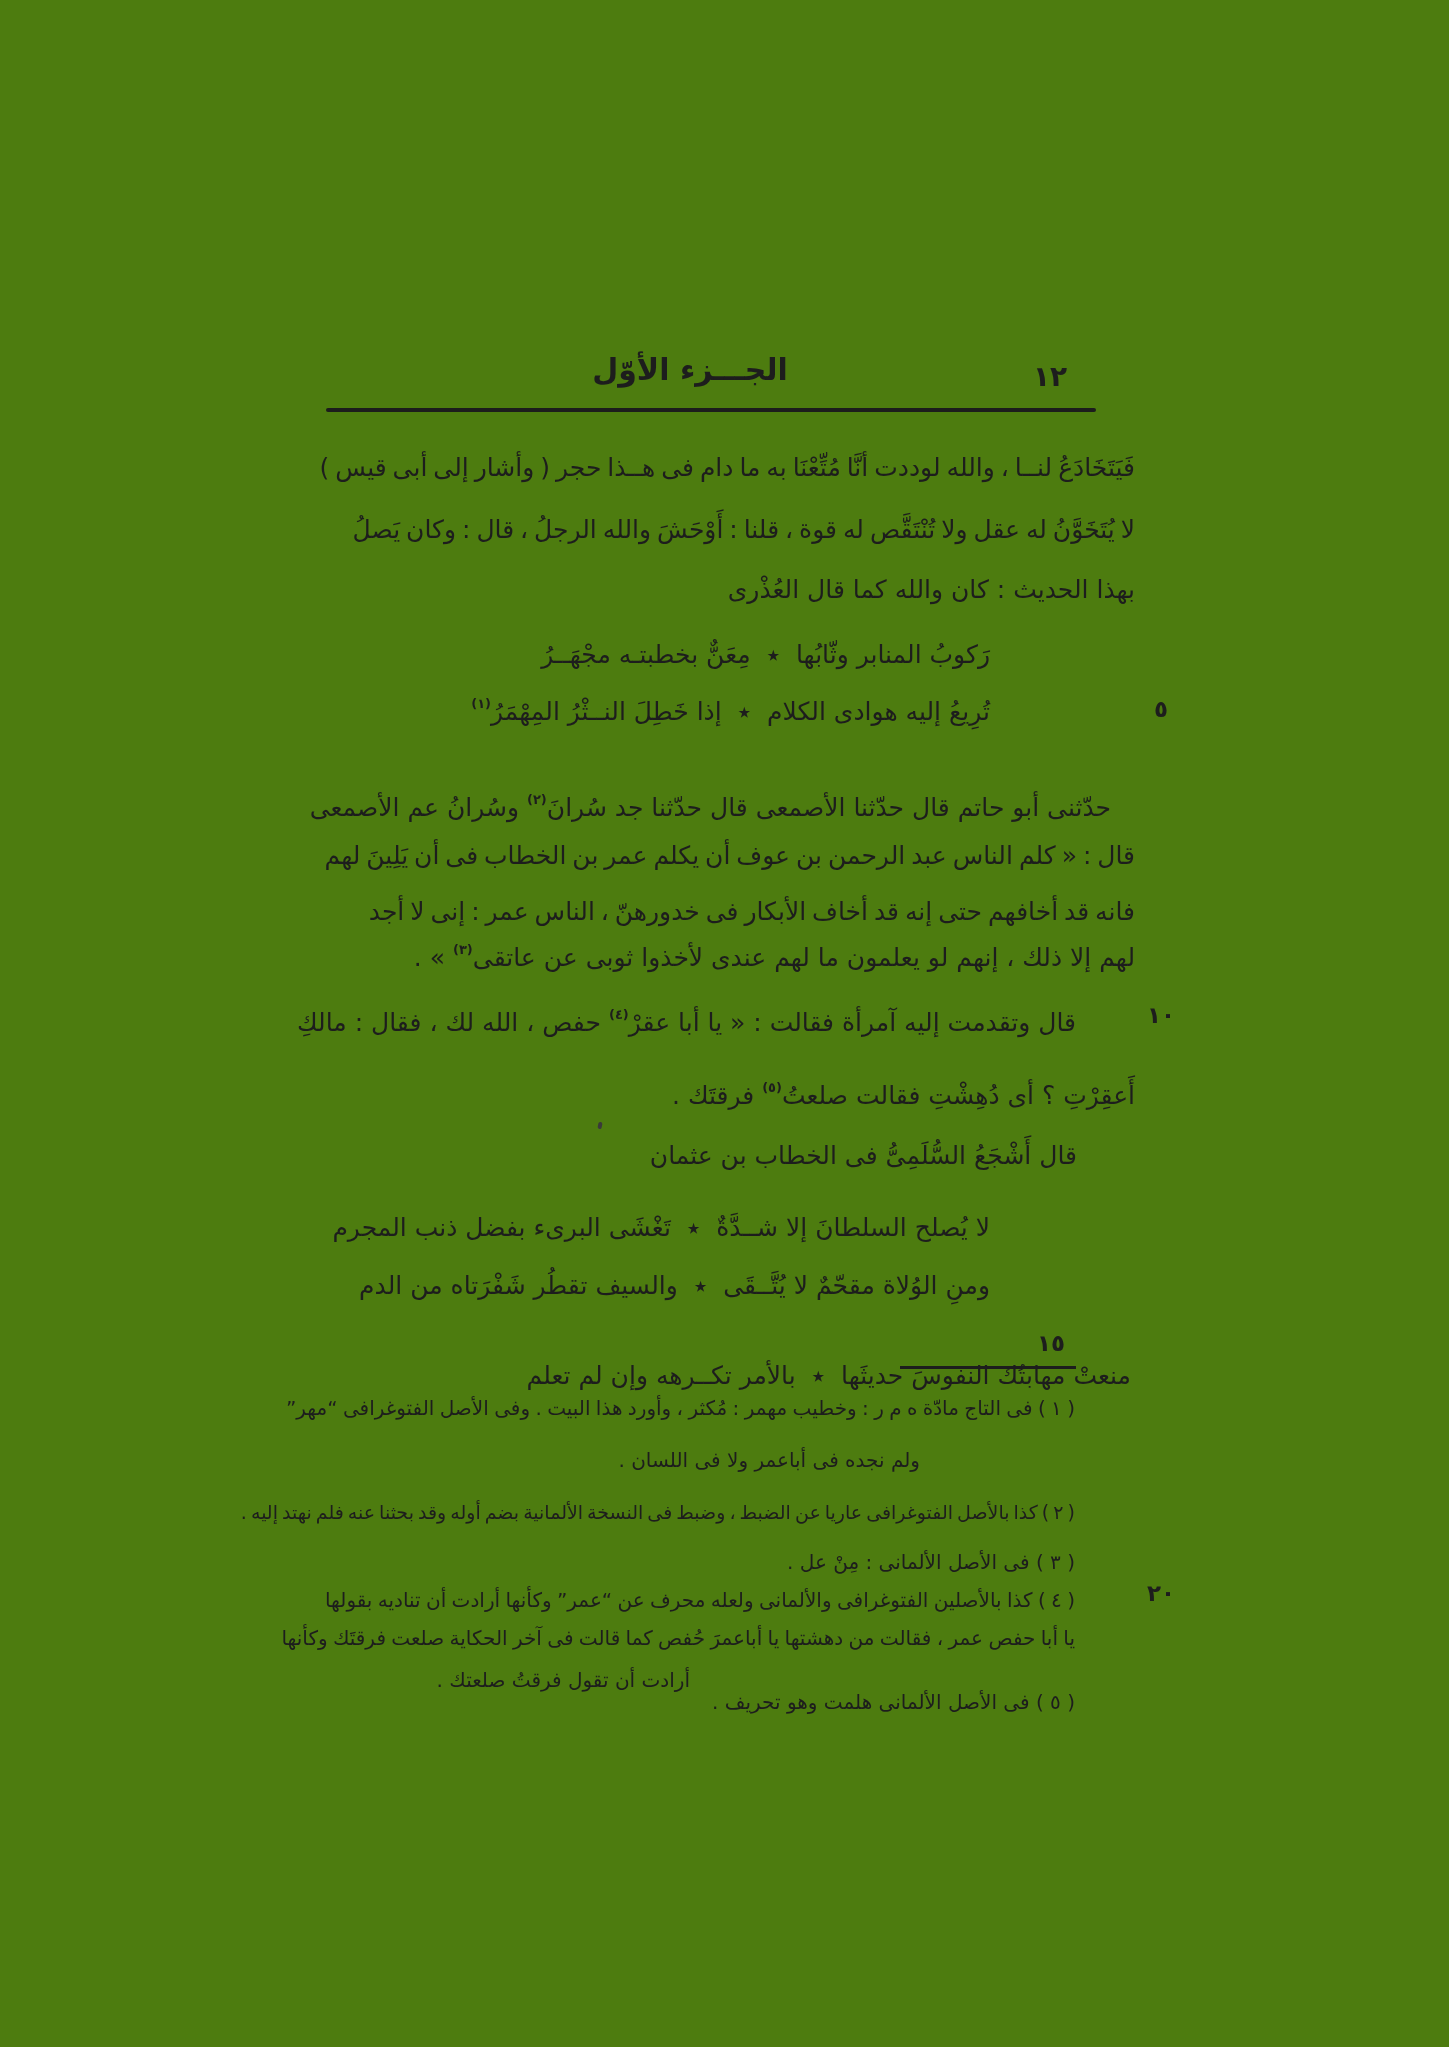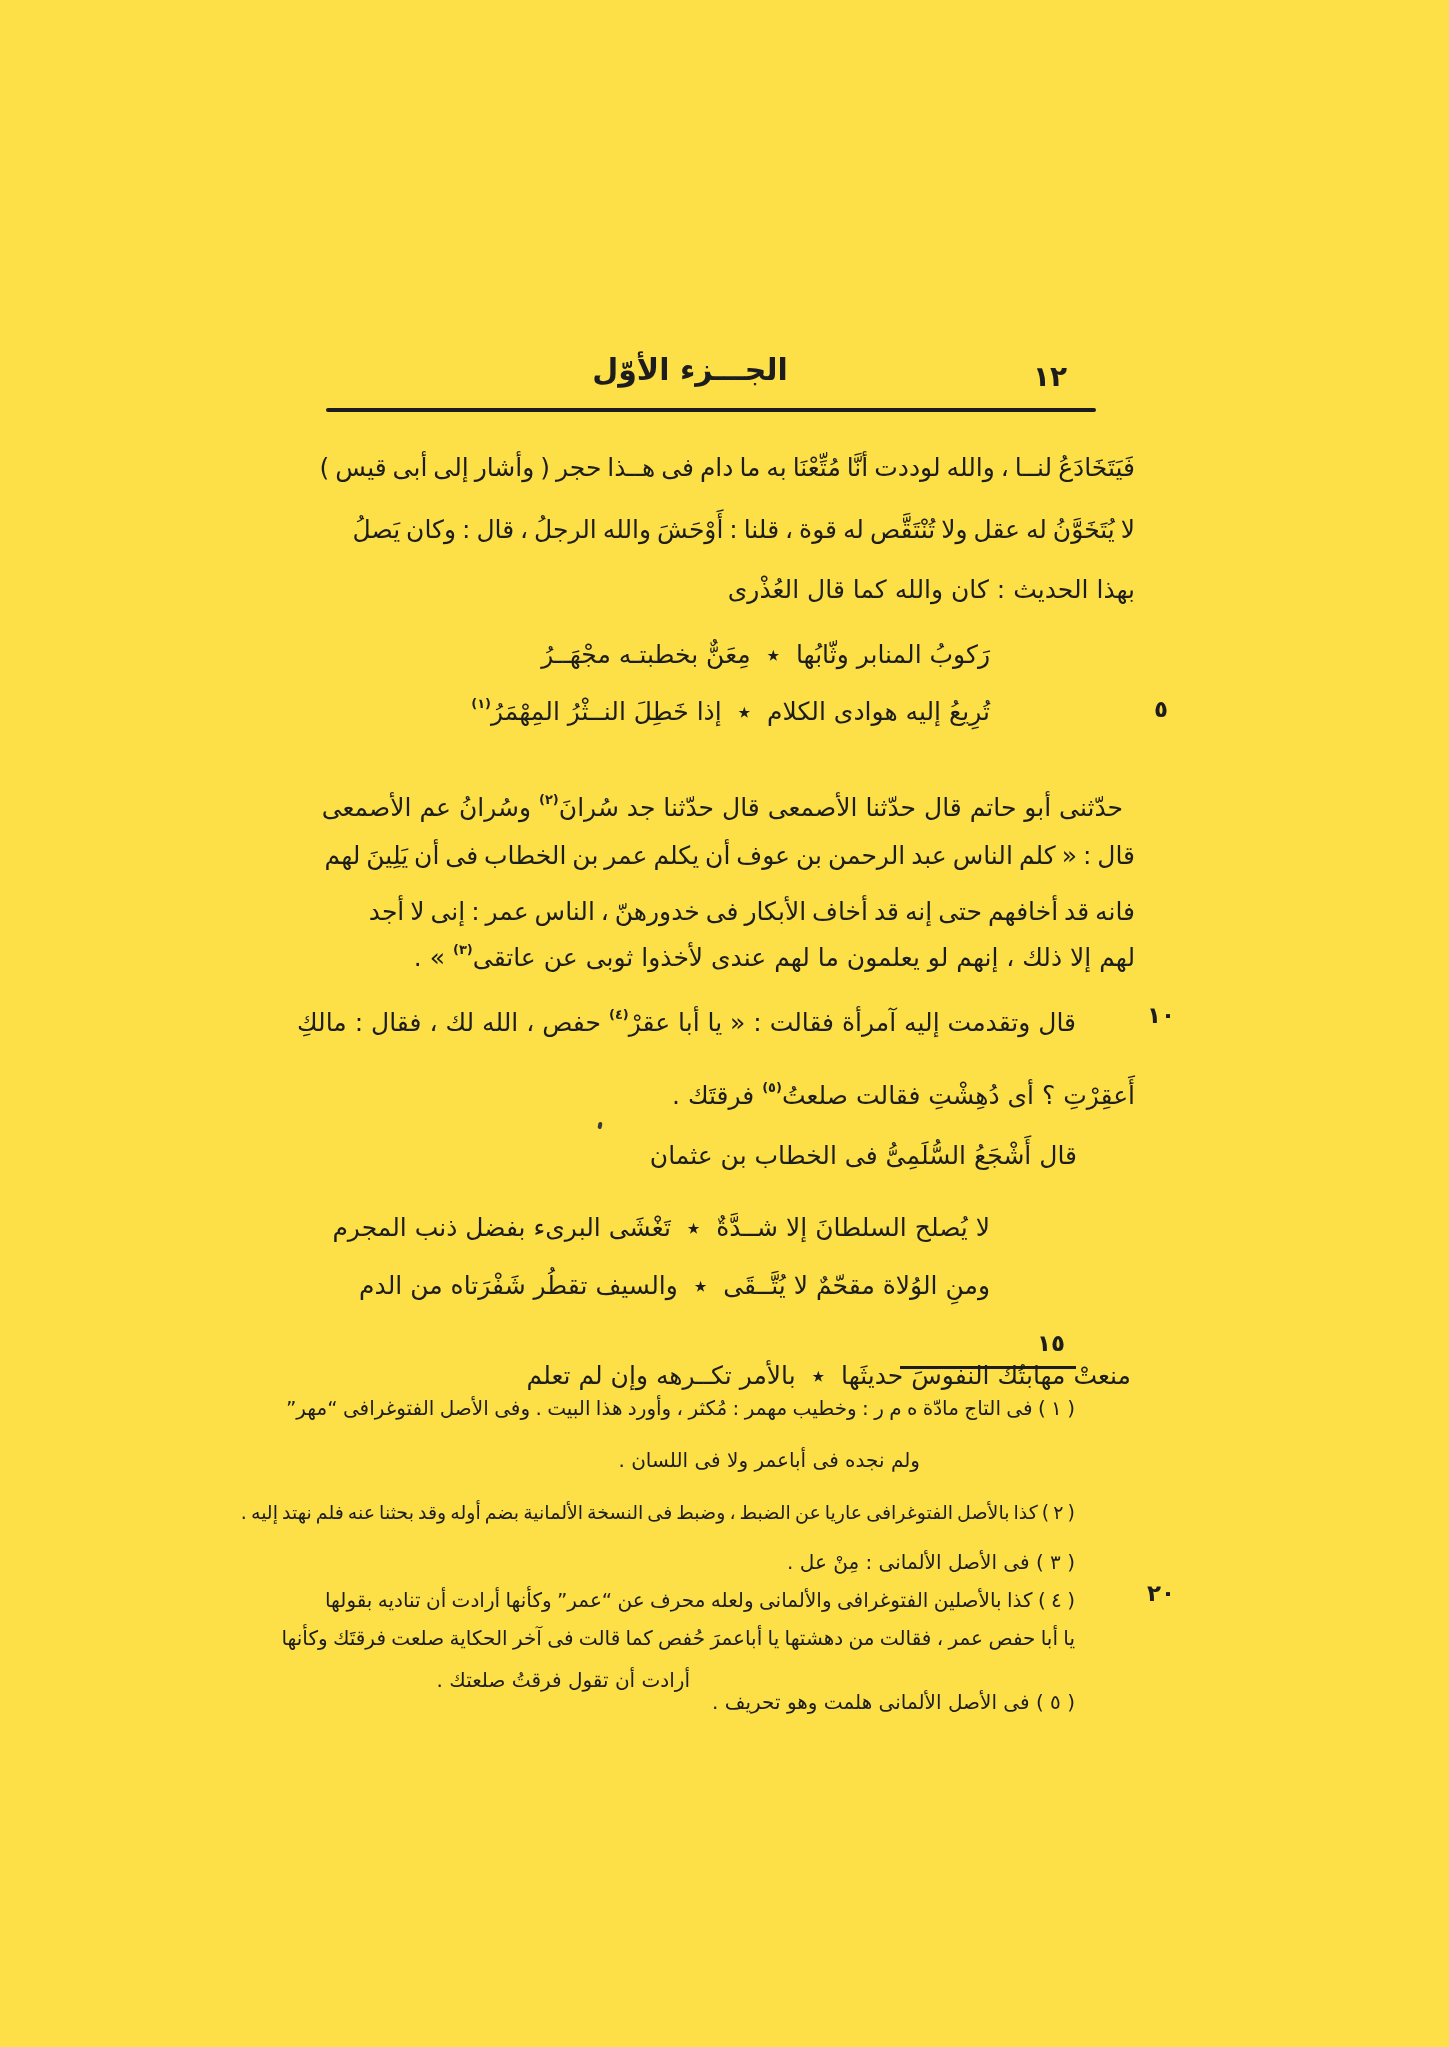--- a/index.html
+++ b/index.html
@@ -1,21 +1,21 @@
 <!DOCTYPE html>
 <html lang="ar" dir="rtl"><head>
 <meta charset="utf-8">
 <style>
   html,body{margin:0;padding:0;}
   body{background:#e8e8e6;}
   .page{
     position:relative;
     width:1449px;height:2047px;
     margin:0 auto;
-    background:#fde047;
+    background:#4d7c0f;
     color:#1d1d1d;
     font-family:"DejaVu Sans", sans-serif;
     direction:rtl;
     overflow:hidden;
   }
   
   .hdr-title{
     position:absolute;top:352px;left:560px;width:260px;
     text-align:center;font-size:30px;font-weight:bold;
     white-space:nowrap;
@@ -36,21 +36,21 @@
   .tight{word-spacing:-2px;}
   .ref{
     font-size:13px;vertical-align:12px;letter-spacing:0;
     font-weight:bold;
   }
   .l1{top:438px;}
   .l2{top:500px;}
   .l3{top:560px;}
   .v1{top:625px;right:459px;}
   .v2{top:682px;right:459px;}
-  .l6{top:778px;right:326px;}
+  .l6{top:778px;right:338px;}
   .l7{top:826px;}
   .l8{top:882px;}
   .l9{top:928px;}
   .l10{top:993px;right:373px;}
   .l11{top:1066px;}
   .l12{top:1126px;right:372px;}
   .v3{top:1198px;right:459px;}
   .v4{top:1256px;right:459px;}
   .v5{top:1346px;right:318px;}
   

